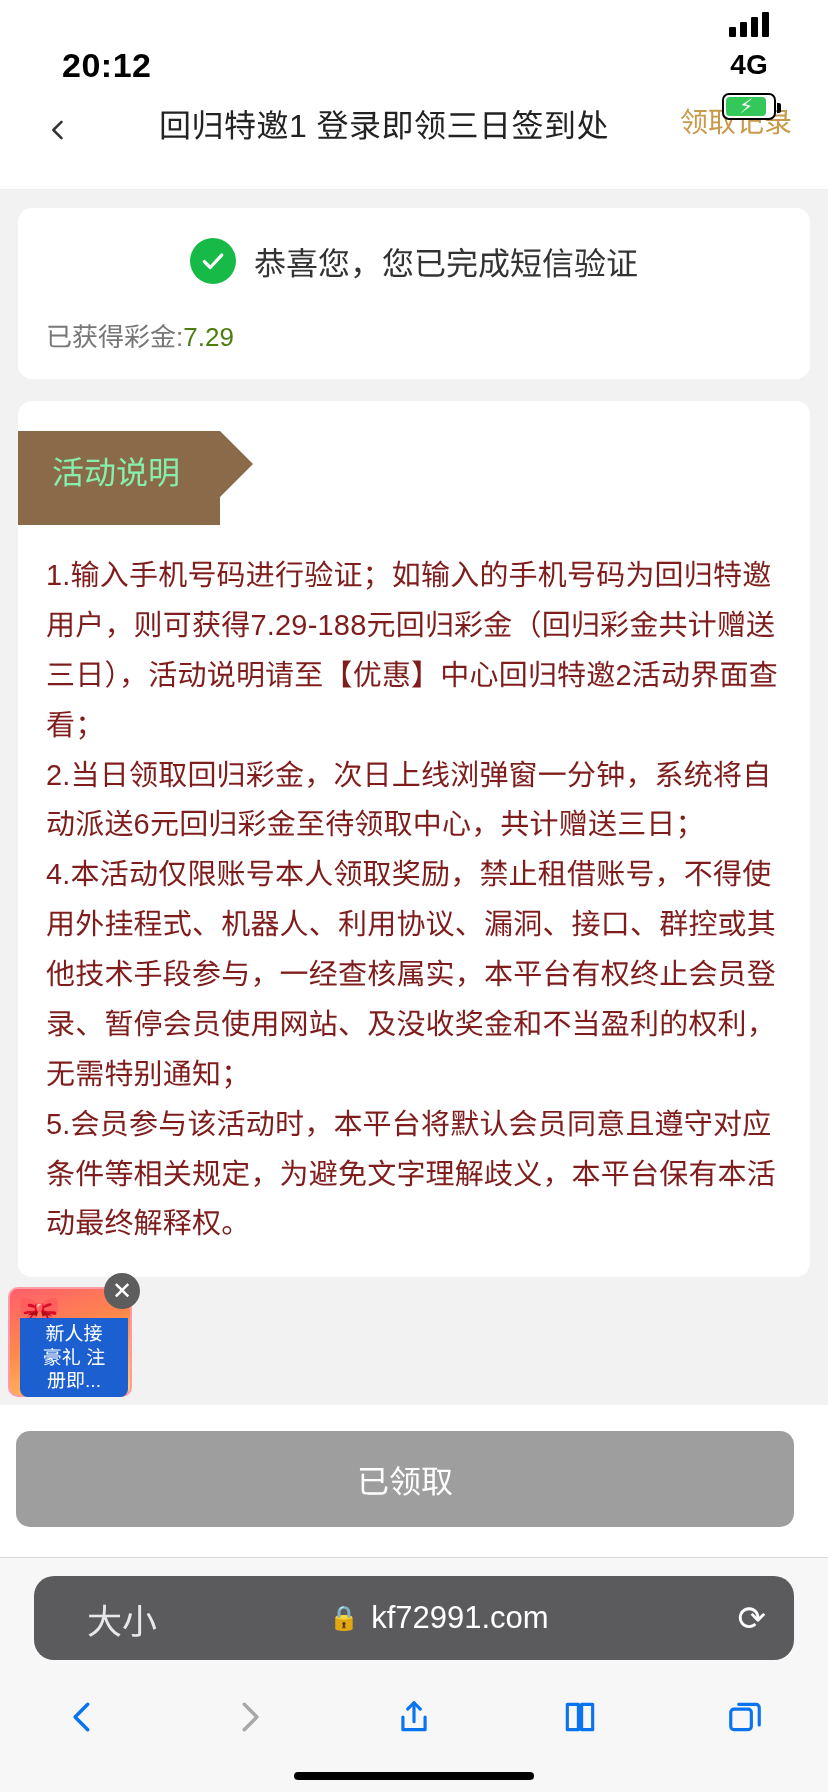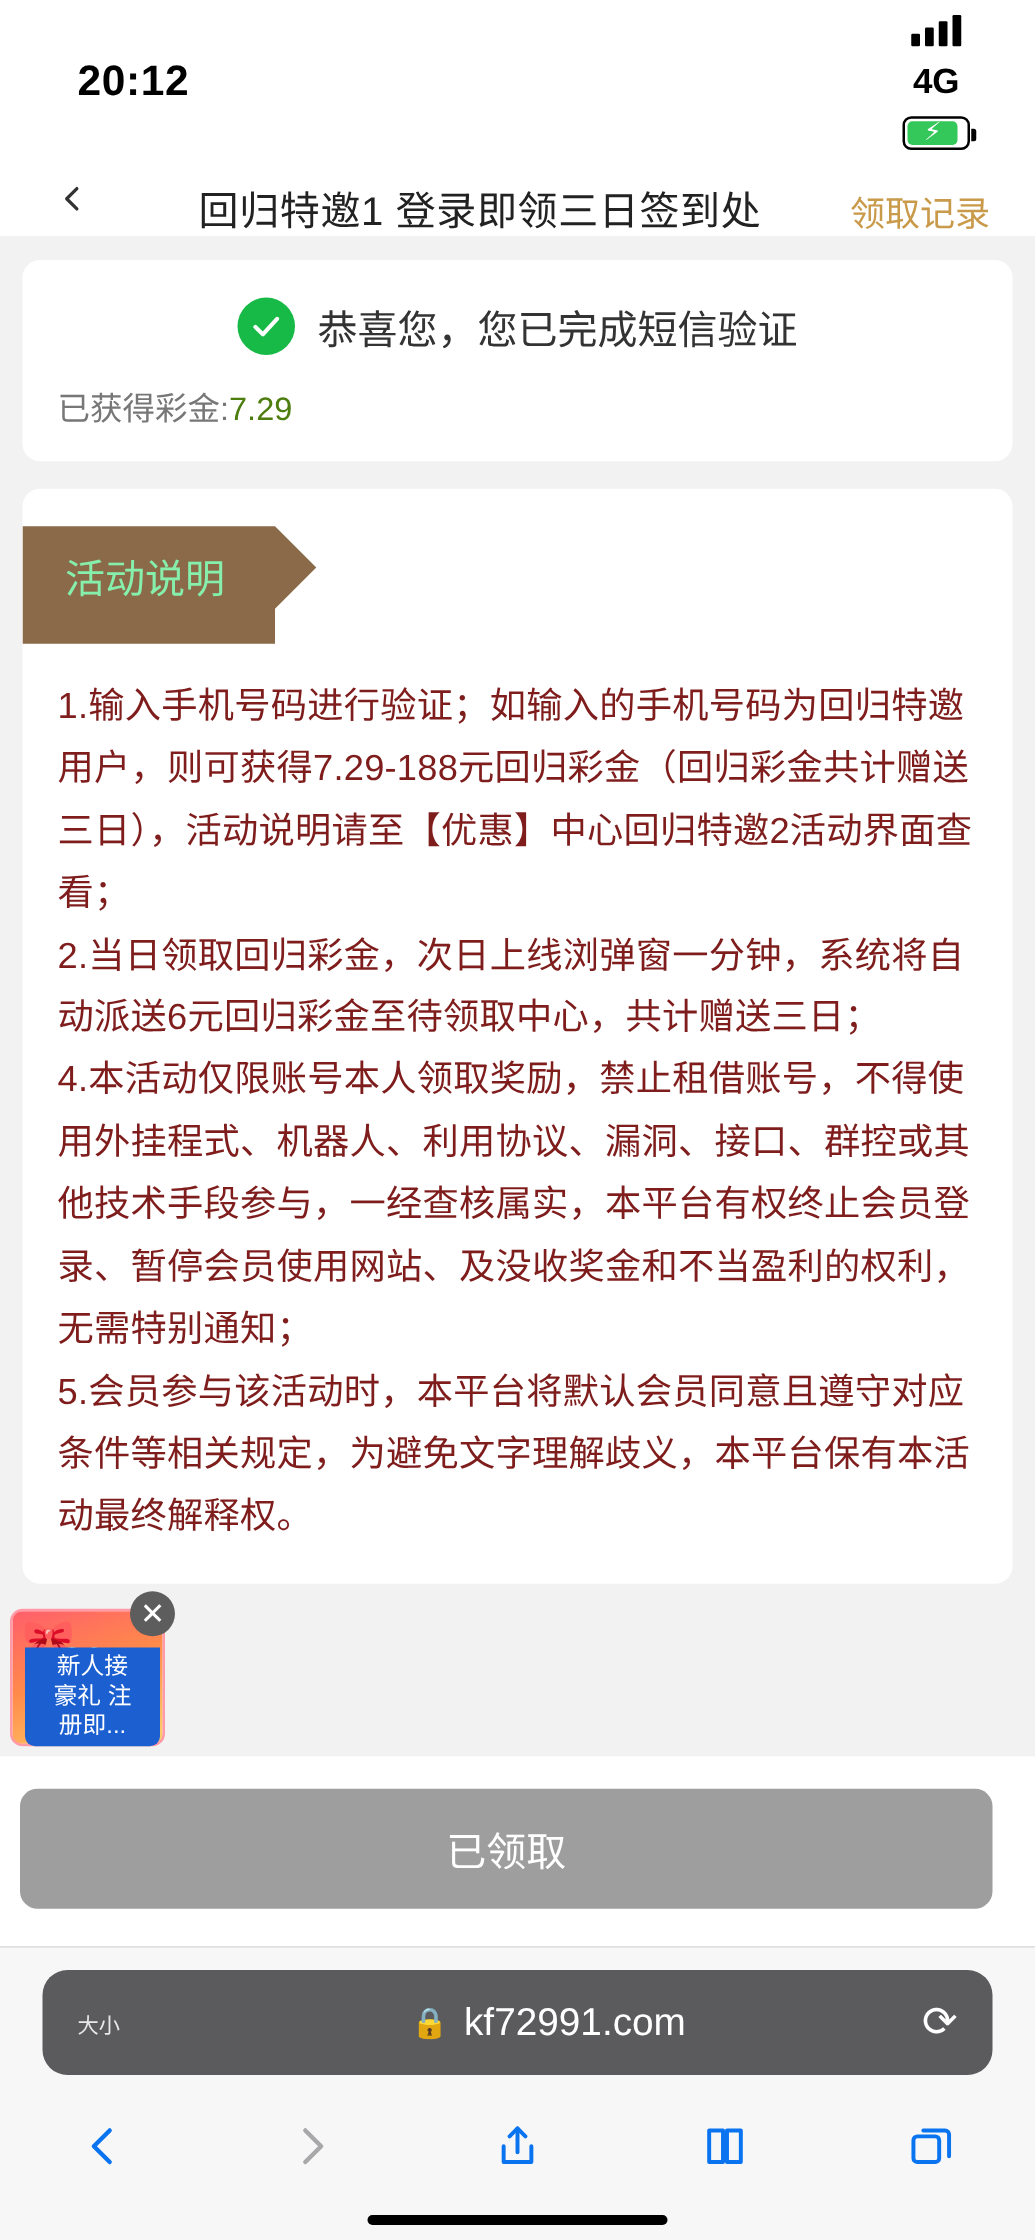--- a/index.html
+++ b/index.html
@@ -69,21 +69,21 @@
     position: absolute; left: 50%; top: 50%;
     transform: translate(-50%,-50%);
     font-size: 20px; color: #fff; line-height: 1;
   }
 
   
   .navbar {
     height: 90px;
     background: #ffffff;
     display: flex;
-    align-items: flex-end;
+    align-items: flex-start;
     padding: 0 28px;
     flex: 0 0 auto;
     border-bottom: 1px solid #eeeeee;
   }
   .nav-back {
     width: 60px; height: 60px;
     display: flex; align-items: center; justify-content: center;
     color: #333;
   }
   .nav-back svg { width: 28px; height: 28px; }
@@ -115,21 +115,21 @@
     background: #ffffff;
     border-radius: 14px;
     padding: 30px 28px 26px 28px;
     margin-bottom: 22px;
   }
   .verify-row {
     display: flex;
     align-items: center;
     justify-content: center;
     gap: 18px;
-    margin-bottom: 22px;
+    margin-bottom: 32px;
   }
   .check-circle {
     width: 46px; height: 46px; border-radius: 50%;
     background: #17b947;
     display: flex; align-items: center; justify-content: center;
     flex: 0 0 auto;
   }
   .check-circle svg { width: 26px; height: 26px; }
   .verify-text {
     font-size: 32px; color: #333;
@@ -257,21 +257,21 @@
   .url-bar {
     margin: 0 34px;
     height: 84px;
     background: #5b5b5e;
     border-radius: 20px;
     display: flex;
     align-items: center;
     padding: 0 28px;
     color: #ffffff;
   }
-  .url-size { font-size: 17px; color: #e8e8e8; width: 120px; }
+  .url-size { font-size: 35px; color: #e8e8e8; width: 120px; text-align: center; }
   .url-mid {
     flex: 1;
     display: flex; align-items: center; justify-content: center;
     gap: 12px;
     font-size: 31px;
     color: #ffffff;
   }
   .lock { font-size: 24px; }
   .reload { width: 70px; display: flex; justify-content: flex-end; font-size: 34px; color: #ffffff; }
   .toolbar {

